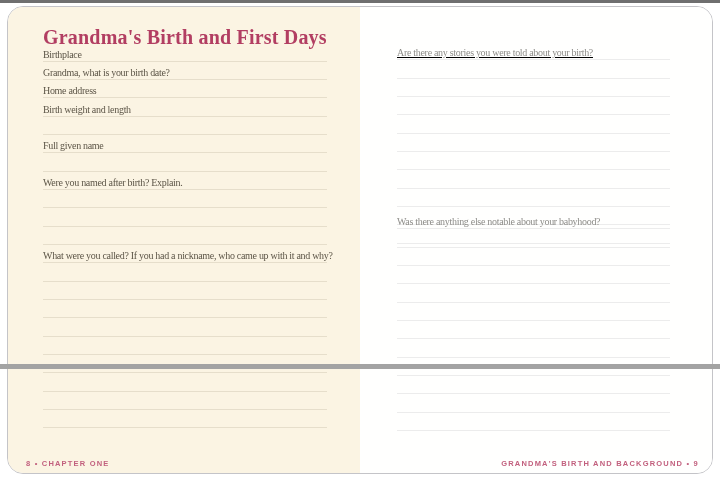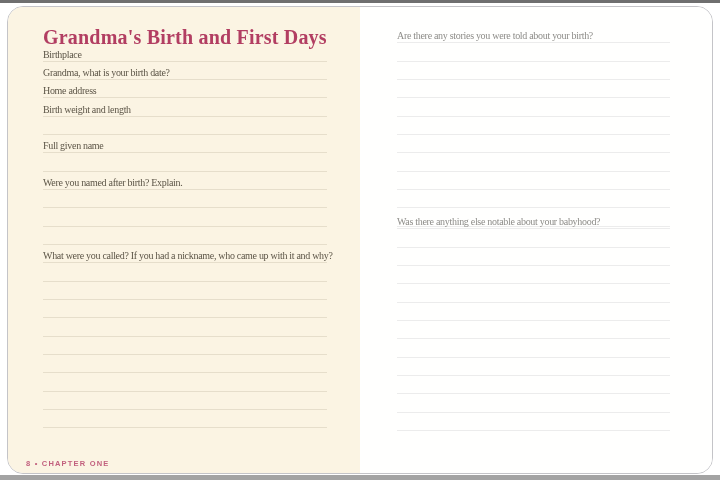--- a/index.html
+++ b/index.html
@@ -2,21 +2,21 @@
 <html style="--page-cream: #fbf4e3; --page-white: #fffffe; --title-pink: #b23e62; --footer-pink: #c2607e; --ink-left: #5c5547; --ink-right: #8d8c88; --line-cream: #e6decb; --line-white: #ececec; --border-gray: #c4c4c8; --edge-top-gray: #6f6f6f; --edge-bottom-gray: #a3a3a3;"><head>
 <meta charset="utf-8">
 <style>
   * { margin: 0; padding: 0; box-sizing: border-box; }
   html, body {
     width: 720px; height: 480px;
     overflow: hidden;
     background: #ffffff;
     font-family: "Liberation Serif", serif;
   }
-  .stage { position: relative; width: 720px; height: 480px; background: #ffffff; }
+  .stage { position: relative; width: 720px; height: 369px; background: #ffffff; }
 
   .edge-strip { position: absolute; left: 0; width: 720px; }
   .edge-top    { top: 0; height: 3px;  background: var(--edge-top-gray, #6f6f6f); }
   .edge-bottom { bottom: 0; height: 5px; background: var(--edge-bottom-gray, #a3a3a3); }
 
   .book {
     position: absolute;
     left: 7px; top: 6px;
     width: 706px; height: 468px;
     border: 1.5px solid var(--border-gray, #c4c4c8);
@@ -35,21 +35,21 @@
     font-family: "Liberation Serif", serif;
     font-size: 20px;
     font-weight: bold;
     letter-spacing: 0.2px;
     color: var(--title-pink, #b23e62);
     white-space: nowrap;
   }
 
   .rows { position: absolute; }
   .rows-left     { left: 35px; top: 36.5px;  width: 284px; }
-  .rows-right-1  { left: 37px; top: 18px;  width: 273px; }
+  .rows-right-1  { left: 37px; top: 35px;  width: 273px; text-decoration: underline; }
   .rows-right-2  { left: 37px; top: 204px; width: 273px; }
 
   .line-row {
     height: 18.33px;
     border-bottom: 1px solid var(--line-cream, #e6decb);
     display: flex;
     align-items: flex-end;
   }
   .page-right .line-row { border-bottom-color: var(--line-white, #ececec); }
 
@@ -152,18 +152,19 @@
           <div class="line-row"></div>
           <div class="line-row"></div>
           <div class="line-row"></div>
           <div class="line-row"></div>
           <div class="line-row"></div>
           <div class="line-row"></div>
           <div class="line-row"></div>
           <div class="line-row"></div>
           <div class="line-row"></div>
         </div>
+      <div class="footer footer-right">GRANDMA'S BIRTH AND BACKGROUND • 9</div>
     </div>
 
   </div>
 
   <div class="edge-strip edge-bottom"></div>
 </div>
 
 </body></html>

